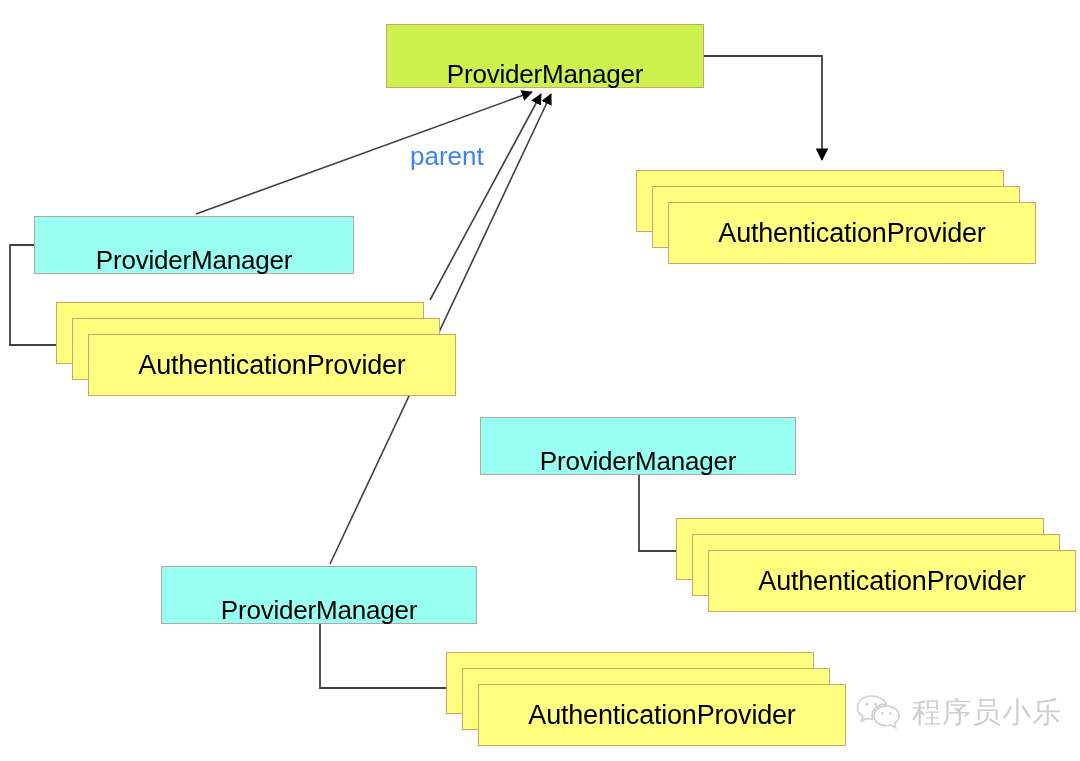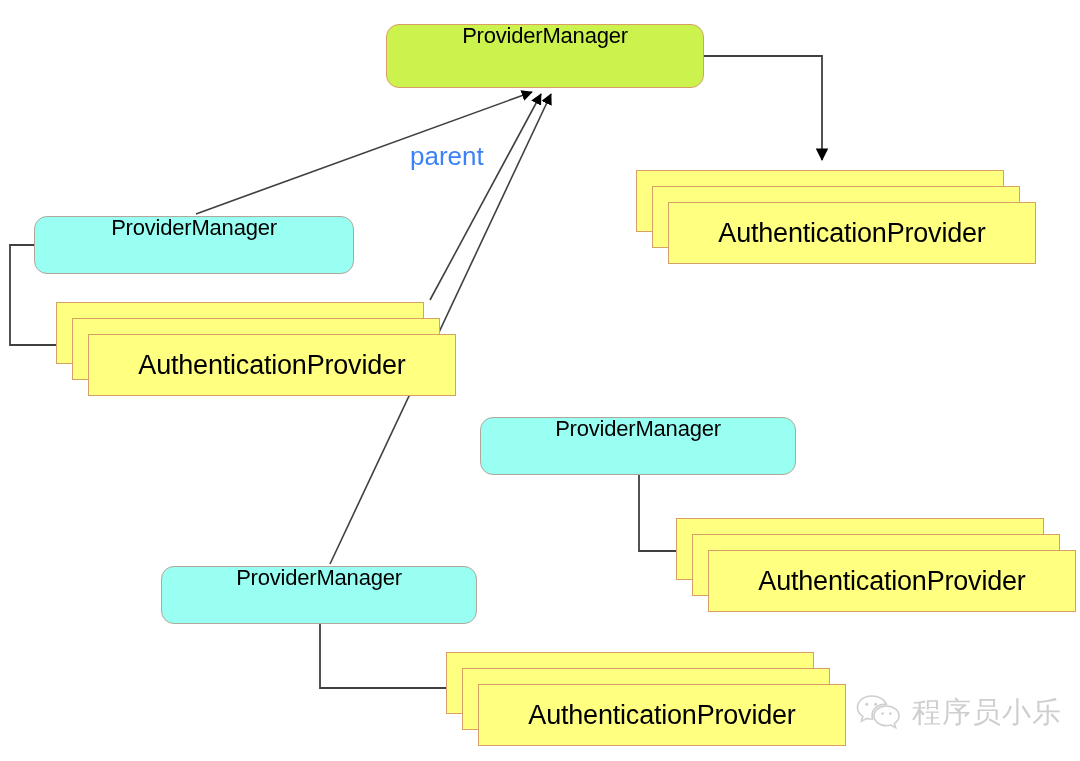--- a/index.html
+++ b/index.html
@@ -24,28 +24,27 @@
     width: 1080px;
     height: 761px;
     pointer-events: none;
   }
 
   
   .node {
     position: absolute;
     box-sizing: border-box;
     display: flex;
-    align-items: flex-start;
+    align-items: flex-end;
     justify-content: center;
-    font-size: 22px;
+    font-size: 26px;
     line-height: 1;
     color: #000000;
     white-space: nowrap;
     letter-spacing: -0.2px;
-    border-radius: 13px;
   }
   .node.root {
     background: #ccf24d;
     border: 1.5px solid #d9a066;
   }
   .node.pm {
     background: #99fff2;
     border: 1.5px solid #b0a89a;
   }
 

